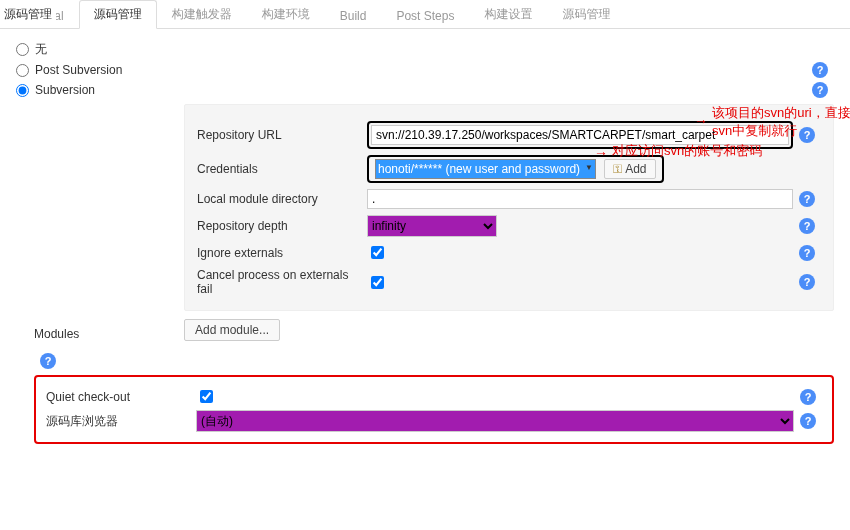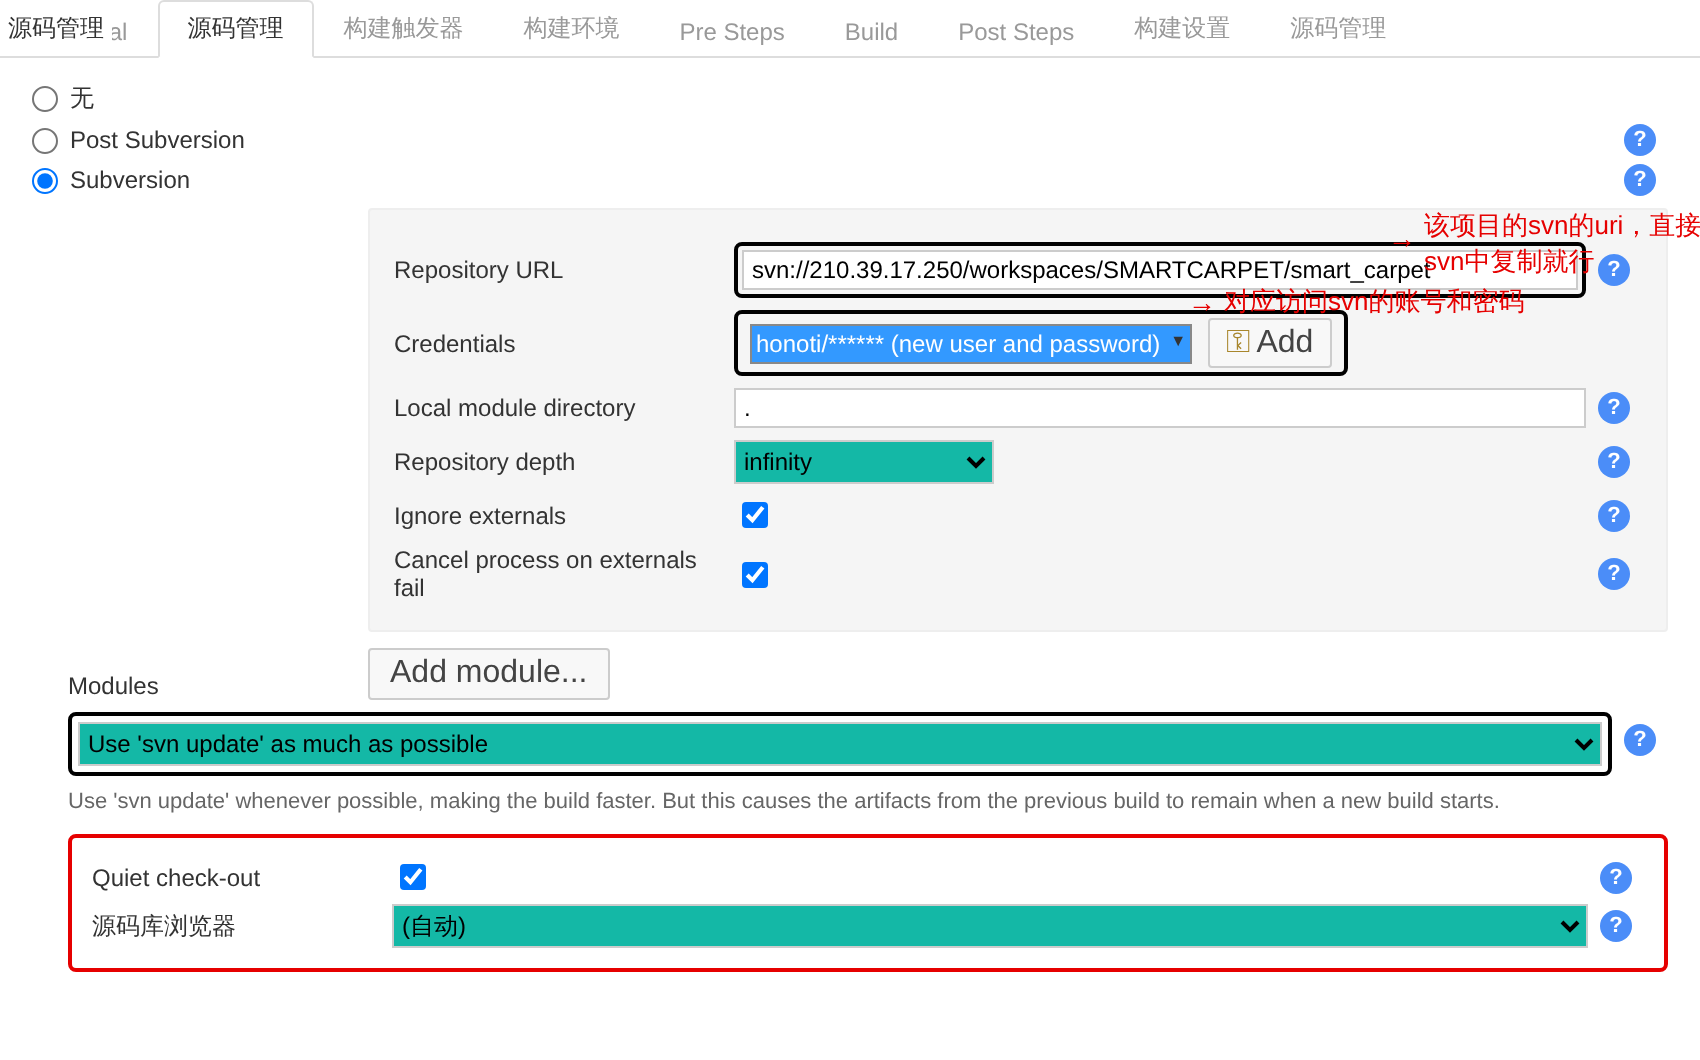--- a/index.html
+++ b/index.html
@@ -11,22 +11,22 @@
   .radio-row{display:flex;align-items:center;margin:4px 0;justify-content:space-between}
   .radio-left{display:flex;align-items:center;gap:6px}
   .radio-left input{margin:0}
   .help-icon{width:16px;height:16px;border-radius:50%;background:#4b8df8;color:#fff;display:inline-flex;align-items:center;justify-content:center;font-weight:bold;font-size:11px;margin-right:6px;cursor:pointer}
   .section{margin:6px 0 6px 18px}
   .module-box{background:#f5f5f5;border:1px solid #eee;border-radius:2px;padding:10px 12px 8px 12px;margin-left:130px}
   .form-row{display:flex;align-items:center;margin:6px 0}
   .f-label{width:170px;color:#333}
   .f-field{flex:1;display:flex;align-items:center;gap:6px}
   .txt{height:20px;border:1px solid #ccc;background:#fff;padding:1px 4px;font-size:12px;width:100%;box-sizing:border-box}
-  .sel{height:22px;border:1px solid #ccc;background:#14b8a6;font-size:12px}
-  .btn{background:#f8f8f8;border:1px solid #ccc;border-radius:2px;padding:3px 10px;font-size:16px;color:#444;cursor:pointer}
+  .sel{height:22px;border:1px solid #ccc;background:#a21caf;font-size:12px}
+  .btn{background:#f8f8f8;border:1px solid #ccc;border-radius:2px;padding:3px 10px;font-size:12px;color:#444;cursor:pointer}
   .btn.small{padding:2px 8px}
   .key-icon{color:#a8862c;margin-right:3px}
   .highlight-red{border:2px solid #000000;border-radius:4px}
   .rel{position:relative}
   .annotation{position:absolute;color:#e60000;font-size:13px;line-height:1.3;white-space:nowrap}
   .arrow-red{color:#e60000;font-weight:bold;font-size:14px}
   .cred-select{background:#3399ff;color:#fff;border:1px solid #888;height:20px;font-size:12px;padding:0 14px 0 2px;appearance:none;position:relative}
   .cred-wrap{position:relative;display:inline-block}
   .cred-wrap::after{content:"▼";font-size:8px;color:#333;position:absolute;right:3px;top:4px;pointer-events:none}
   .hint{color:#666;font-size:11px;margin:6px 0 2px 0;line-height:1.4}
@@ -38,21 +38,20 @@
 </head>
 <body>
 
 <div style="position:absolute;left:0;top:0;width:52px;height:28px;background:#fff;font-size:12px;color:#333;display:flex;align-items:center;padding-left:4px;z-index:5">源码管理</div>
 
 <div class="tabs">
   <div class="tab">General</div>
   <div class="tab active">源码管理</div>
   <div class="tab">构建触发器</div>
   <div class="tab">构建环境</div>
-  <div class="tab">Pre Steps</div>
   <div class="tab">Build</div>
   <div class="tab">Post Steps</div>
   <div class="tab">构建设置</div>
   <div class="tab">源码管理</div>
 </div>
 
 <div class="pane">
 
   <div class="radio-row">
     <label class="radio-left">
@@ -153,28 +152,20 @@
     </div>
 
     <span class="annotation" style="top:6px;left:660px"><span class="arrow-red">→</span></span>
     <span class="annotation" style="top:0px;left:678px;width:170px;white-space:normal;line-height:1.4">该项目的svn的uri，直接在svn中复制就行</span>
     <span class="annotation" style="top:38px;left:560px"><span class="arrow-red">→</span></span>
     <span class="annotation" style="top:39px;left:578px">对应访问svn的账号和密码</span>
   </div>
 
 
   <div class="row-outer" style="margin-left:18px;align-items:flex-start">
-    <div class="o-content">
-      <div class="highlight-red" style="padding:3px">
-        <select class="sel" style="width:100%">
-          <option>Use 'svn update' as much as possible</option>
-        </select>
-      </div>
-      <div class="hint">Use 'svn update' whenever possible, making the build faster. But this causes the artifacts from the previous build to remain when a new build starts.</div>
-    </div>
     <span class="help-icon" style="margin-left:6px;margin-top:6px">?</span>
   </div>
 
   <div class="bottom-highlight" style="margin-left:18px">
     <div class="row-outer">
       <div class="o-label">Quiet check-out</div>
       <div class="o-content">
         <input type="checkbox" checked="" style="">
       </div>
       <span class="help-icon">?</span>

